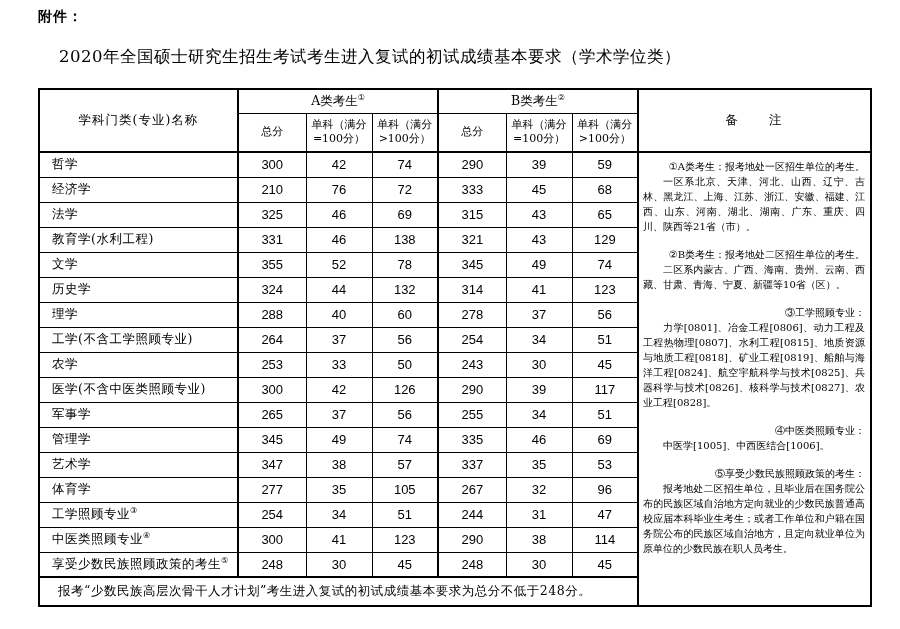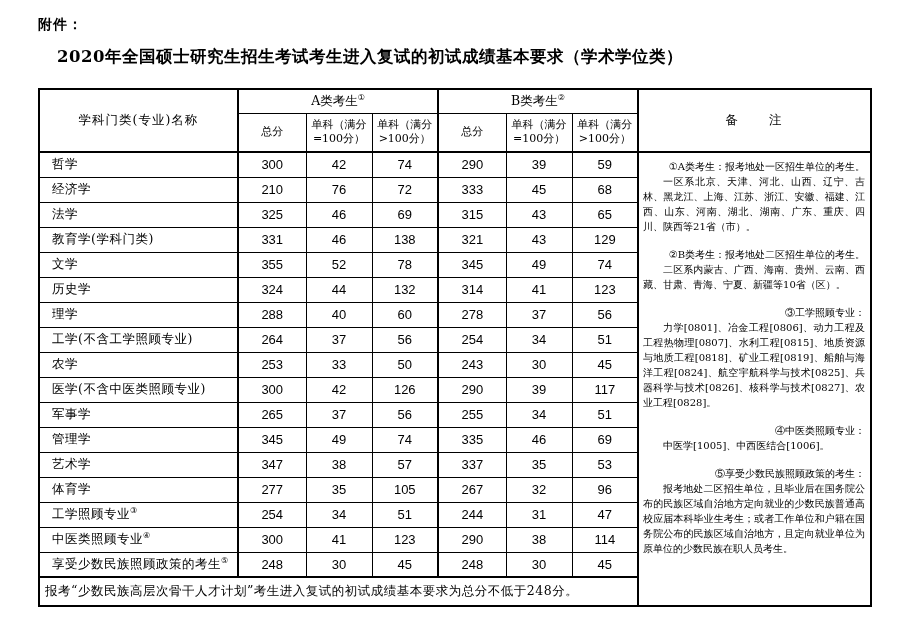--- a/index.html
+++ b/index.html
@@ -1,25 +1,25 @@
 <!DOCTYPE html>
 <html><head>
 <meta charset="utf-8">
 <style>
   * { margin: 0; padding: 0; box-sizing: border-box; }
   html, body { width: 900px; height: 629px; background: #ffffff; overflow: hidden; }
   body { font-family: "DejaVu Serif", "Liberation Serif", serif; color: #000; position: relative; }
 
   .attachment {
-    position: absolute; left: 38px; top: 16px;
+    position: absolute; left: 38px; top: 8px;
     font-size: 14px; font-weight: bold; letter-spacing: 1px;
   }
   .page-title {
     position: absolute; top: 46px; left: 0; width: 740px;
-    text-align: center; font-size: 16.5px; font-weight: bold; letter-spacing: 0.5px;
+    text-align: center; font-size: 16.5px; font-weight: normal; letter-spacing: 0.5px;
   }
 
   table.score-table {
     position: absolute; left: 38px; top: 88px;
     width: 832px; border-collapse: collapse; table-layout: fixed;
     border: 2px solid #000;
     font-size: 12px;
   }
   .score-table th, .score-table td {
     border: 1px solid #000;
@@ -53,21 +53,21 @@
     vertical-align: top; text-align: left;
     padding: 6px 5px 4px 4px;
     font-size: 10px; line-height: 15px;
   }
   .note-block { margin-bottom: 13px; }
   .note-head { text-align: right; }
   .note-body { text-align: justify; text-indent: 2em; word-break: break-all; }
 
   tr.footer-row td {
     border-top: 2px solid #000;
-    height: 29px; text-align: left; padding-left: 5px;
+    height: 29px; text-align: left; padding-left: 18px;
     font-size: 12.5px; letter-spacing: 0.5px;
   }
 </style>
 </head>
 <body>
 
 <div class="attachment">附件：</div>
 <div class="page-title">2020年全国硕士研究生招生考试考生进入复试的初试成绩基本要求（学术学位类）</div>
 
 <table class="score-table">
@@ -141,21 +141,21 @@
       <tr>
         <td class="name-cell">法学</td>
         <td class="num-cell thickL">325</td>
         <td class="num-cell">46</td>
         <td class="num-cell">69</td>
         <td class="num-cell thickL">315</td>
         <td class="num-cell">43</td>
         <td class="num-cell">65</td>
       </tr>
       <tr>
-        <td class="name-cell">教育学(学科门类)</td>
+        <td class="name-cell">教育学(水利工程)</td>
         <td class="num-cell thickL">331</td>
         <td class="num-cell">46</td>
         <td class="num-cell">138</td>
         <td class="num-cell thickL">321</td>
         <td class="num-cell">43</td>
         <td class="num-cell">129</td>
       </tr>
       <tr>
         <td class="name-cell">文学</td>
         <td class="num-cell thickL">355</td>

